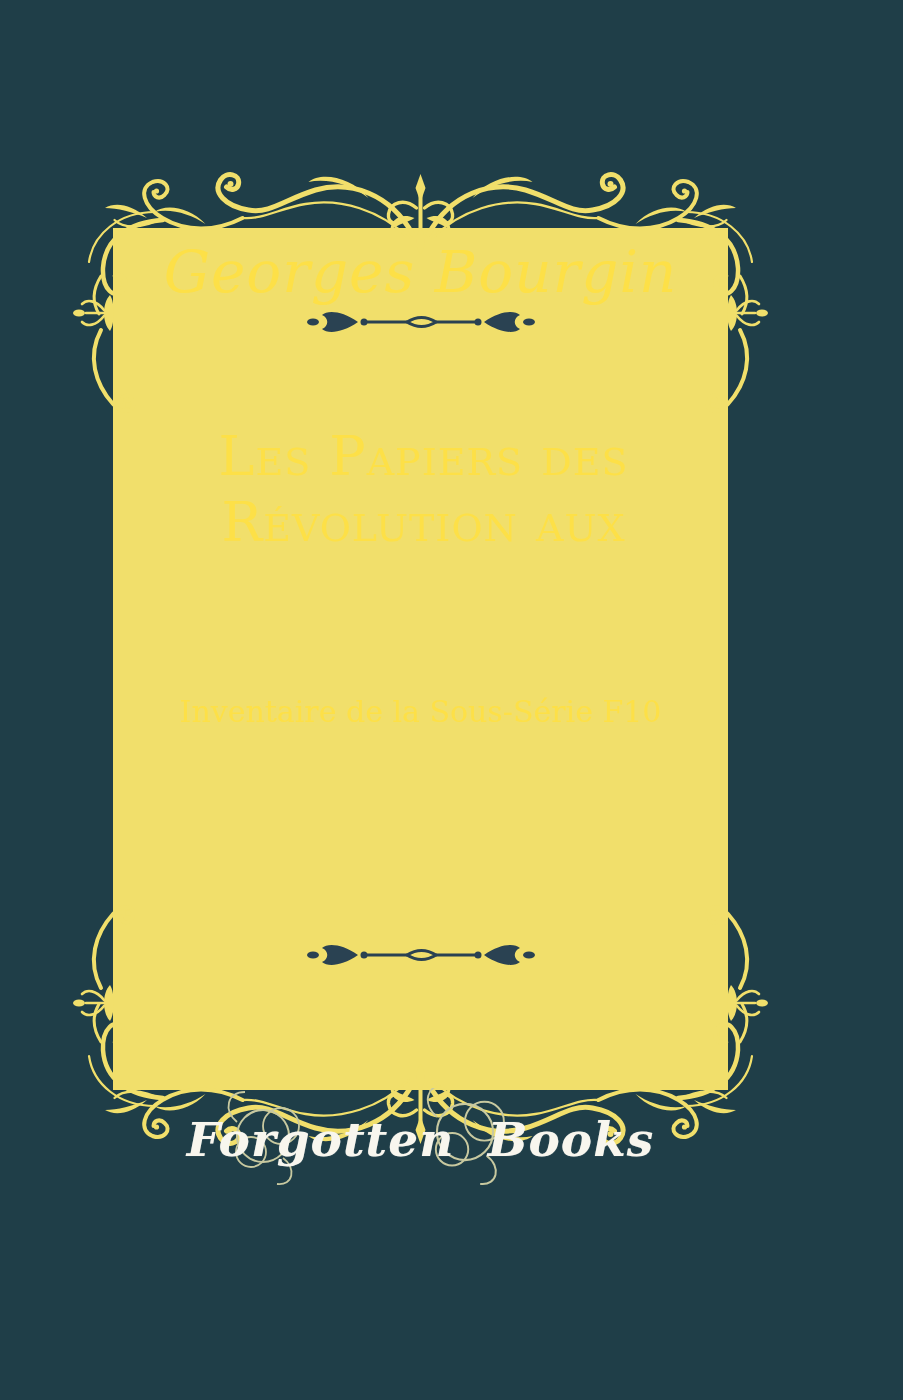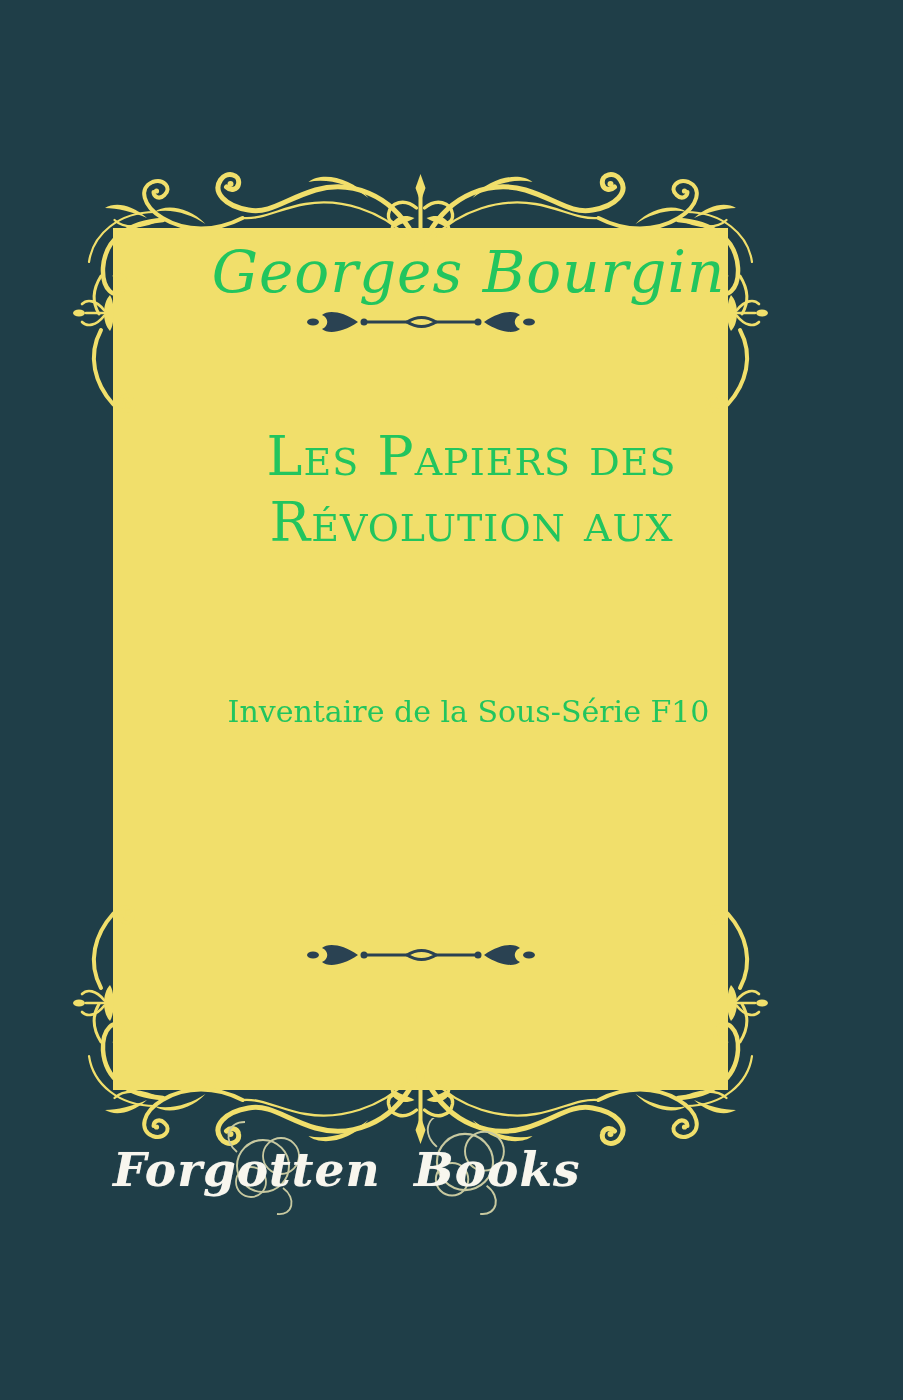--- a/index.html
+++ b/index.html
@@ -11,21 +11,21 @@
     font-family:"DejaVu Serif", serif;
   }
   .cover{position:absolute;inset:0;}
   .panel{
     position:absolute;left:113px;top:228px;width:615px;height:862px;
     background:#f1df6b;
   }
   svg.frame{position:absolute;left:0;top:0;width:903px;height:1400px;}
   .textcol{
     position:absolute;left:113px;width:615px;
-    text-align:center;color:#22c55e;padding-left:48px;
+    text-align:center;color:#fde047;
   }
   .author{
     top:240px;
     font-size:58px;line-height:64px;
     font-style:italic;font-weight:normal;
     letter-spacing:1px;
   }
   .divider{position:absolute;left:113px;width:615px;text-align:center;}
   .divider svg{display:inline-block;}
   .divider-top{top:305px;}
@@ -36,22 +36,22 @@
     font-variant:small-caps;
     letter-spacing:1px;
     font-weight:normal;
   }
   .subtitle{
     top:692px;
     font-size:30px;line-height:40px;
     font-weight:normal;
   }
   .logo{
-    position:absolute;left:113px;top:1118px;width:615px;height:110px;
-    text-align:left;
+    position:absolute;left:113px;top:1088px;width:615px;height:110px;
+    text-align:center;
   }
   .logo .flourishes{position:absolute;left:0;top:0;width:615px;height:110px;}
   .logo .name{
     position:relative;
     display:inline-block;
     margin-top:22px;
     font-size:47px;line-height:60px;
     font-weight:bold;font-style:italic;
     color:#f8f6ee;
     word-spacing:16px;

